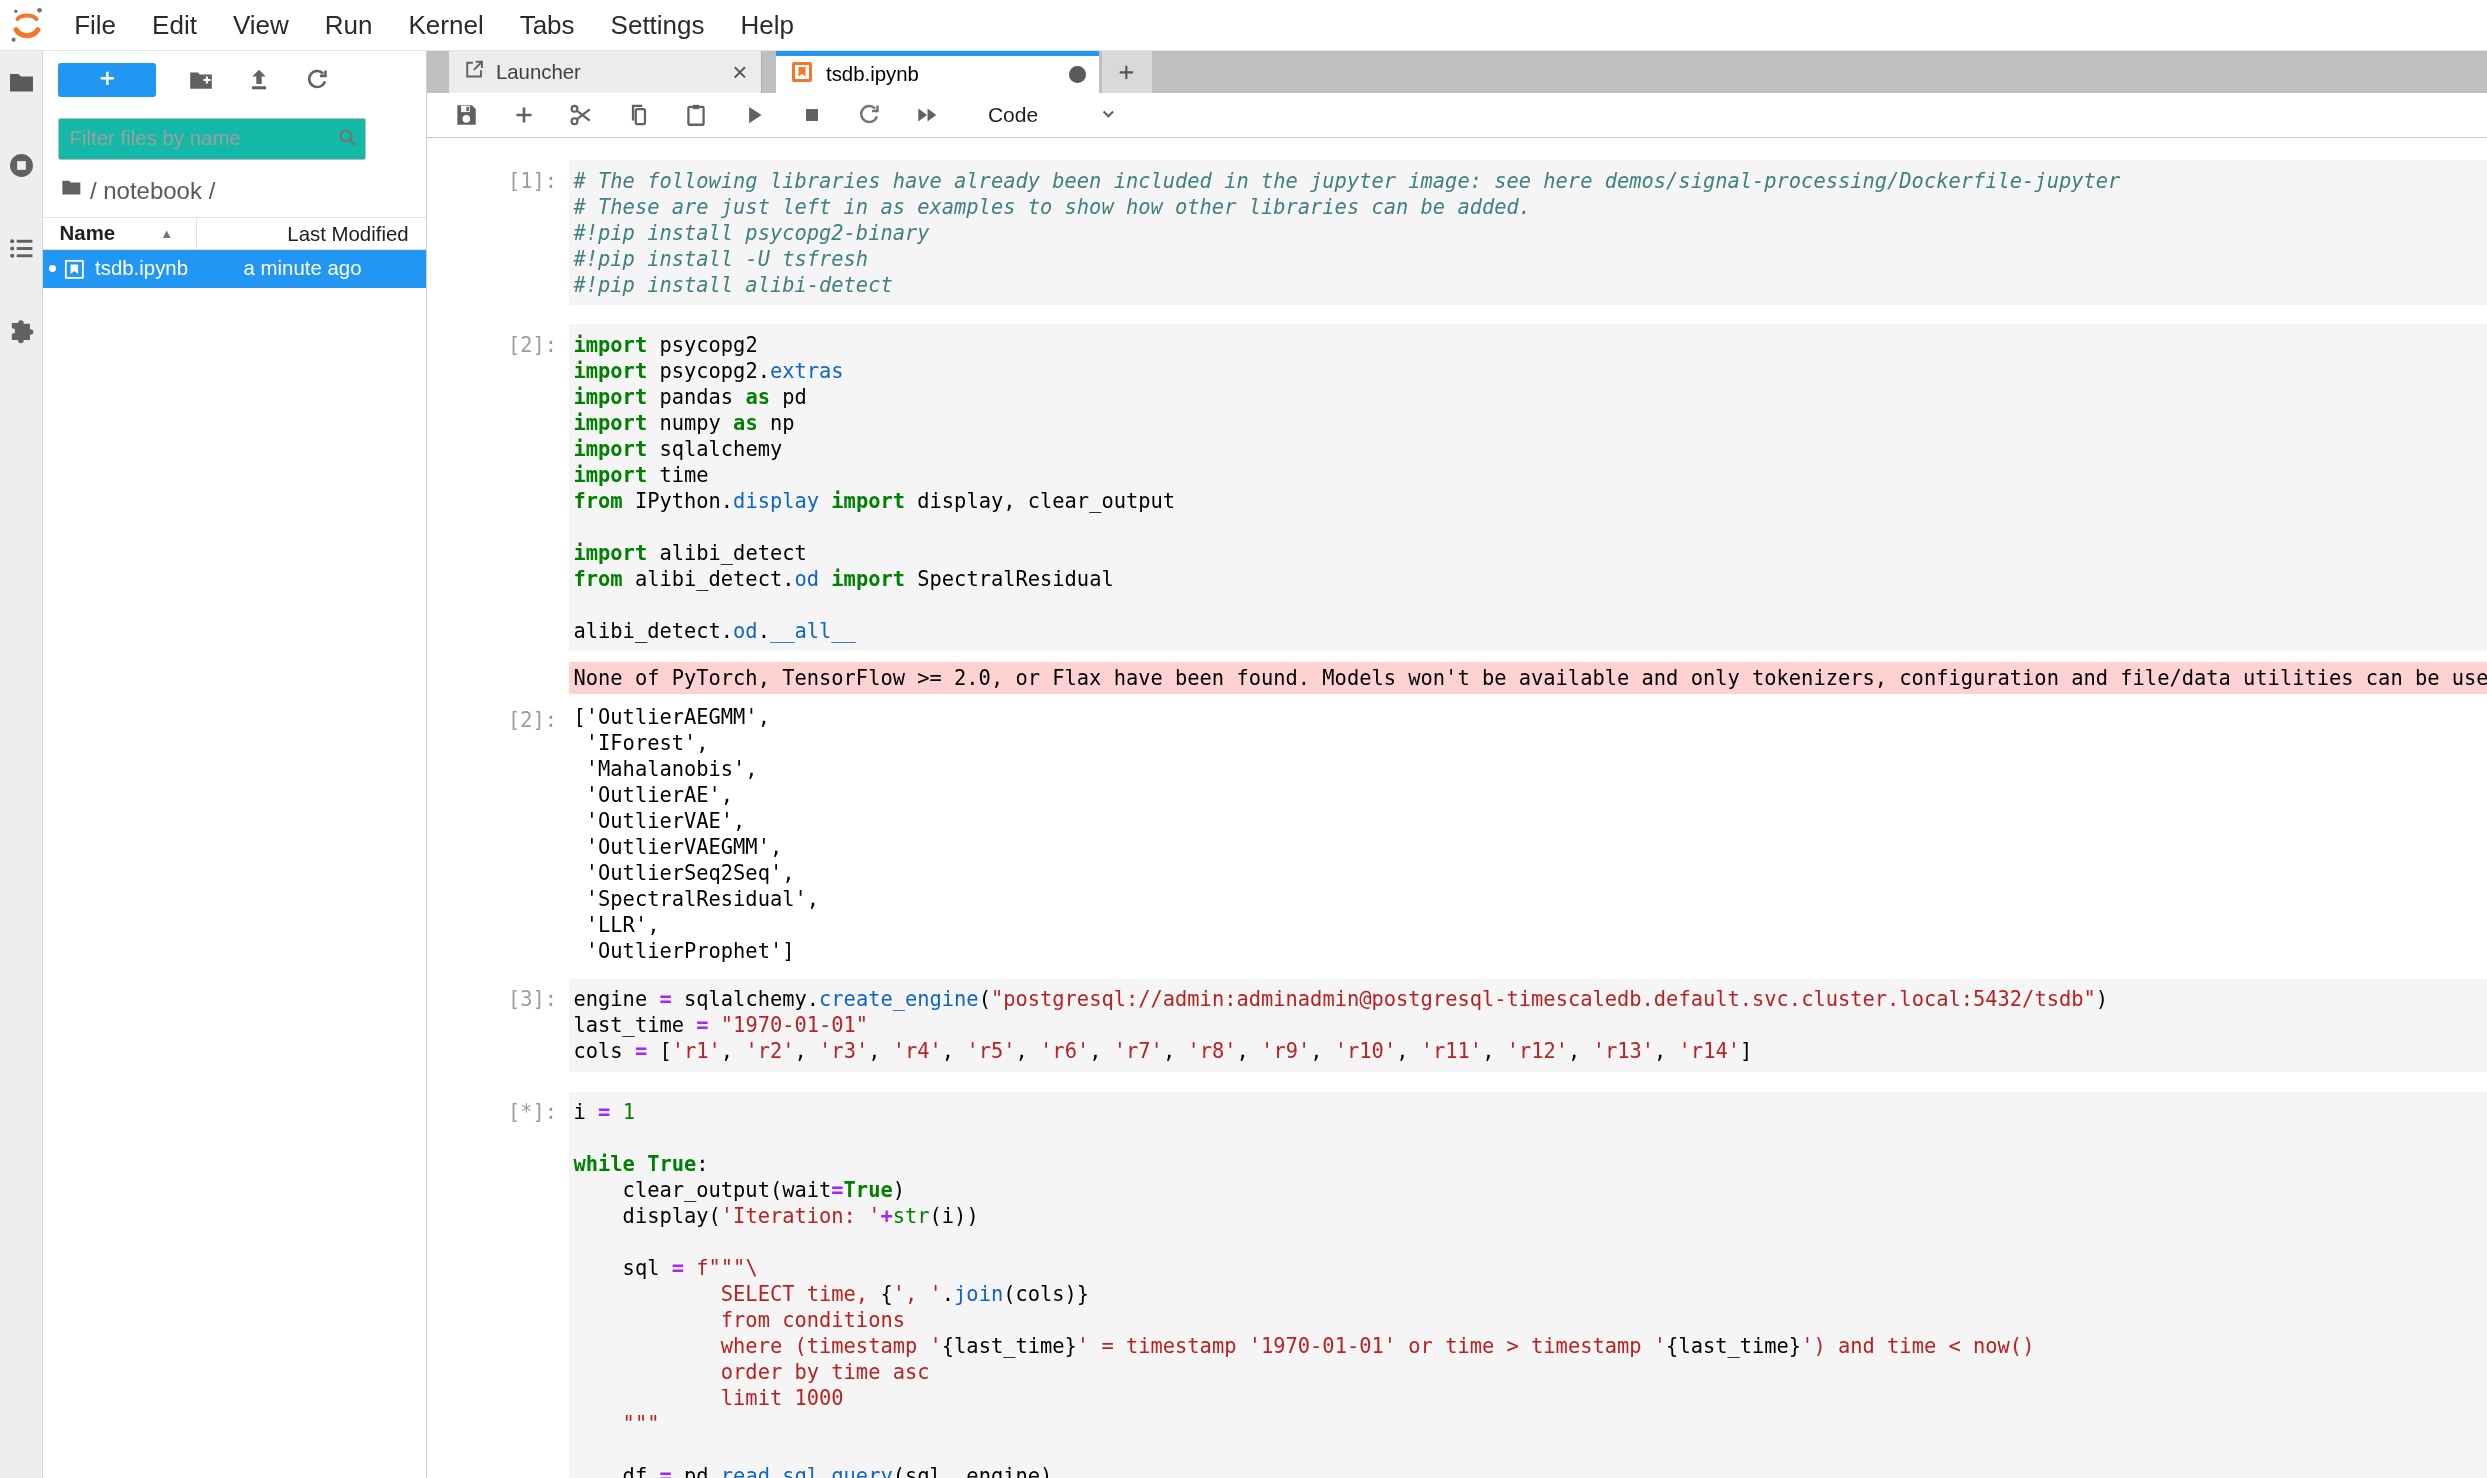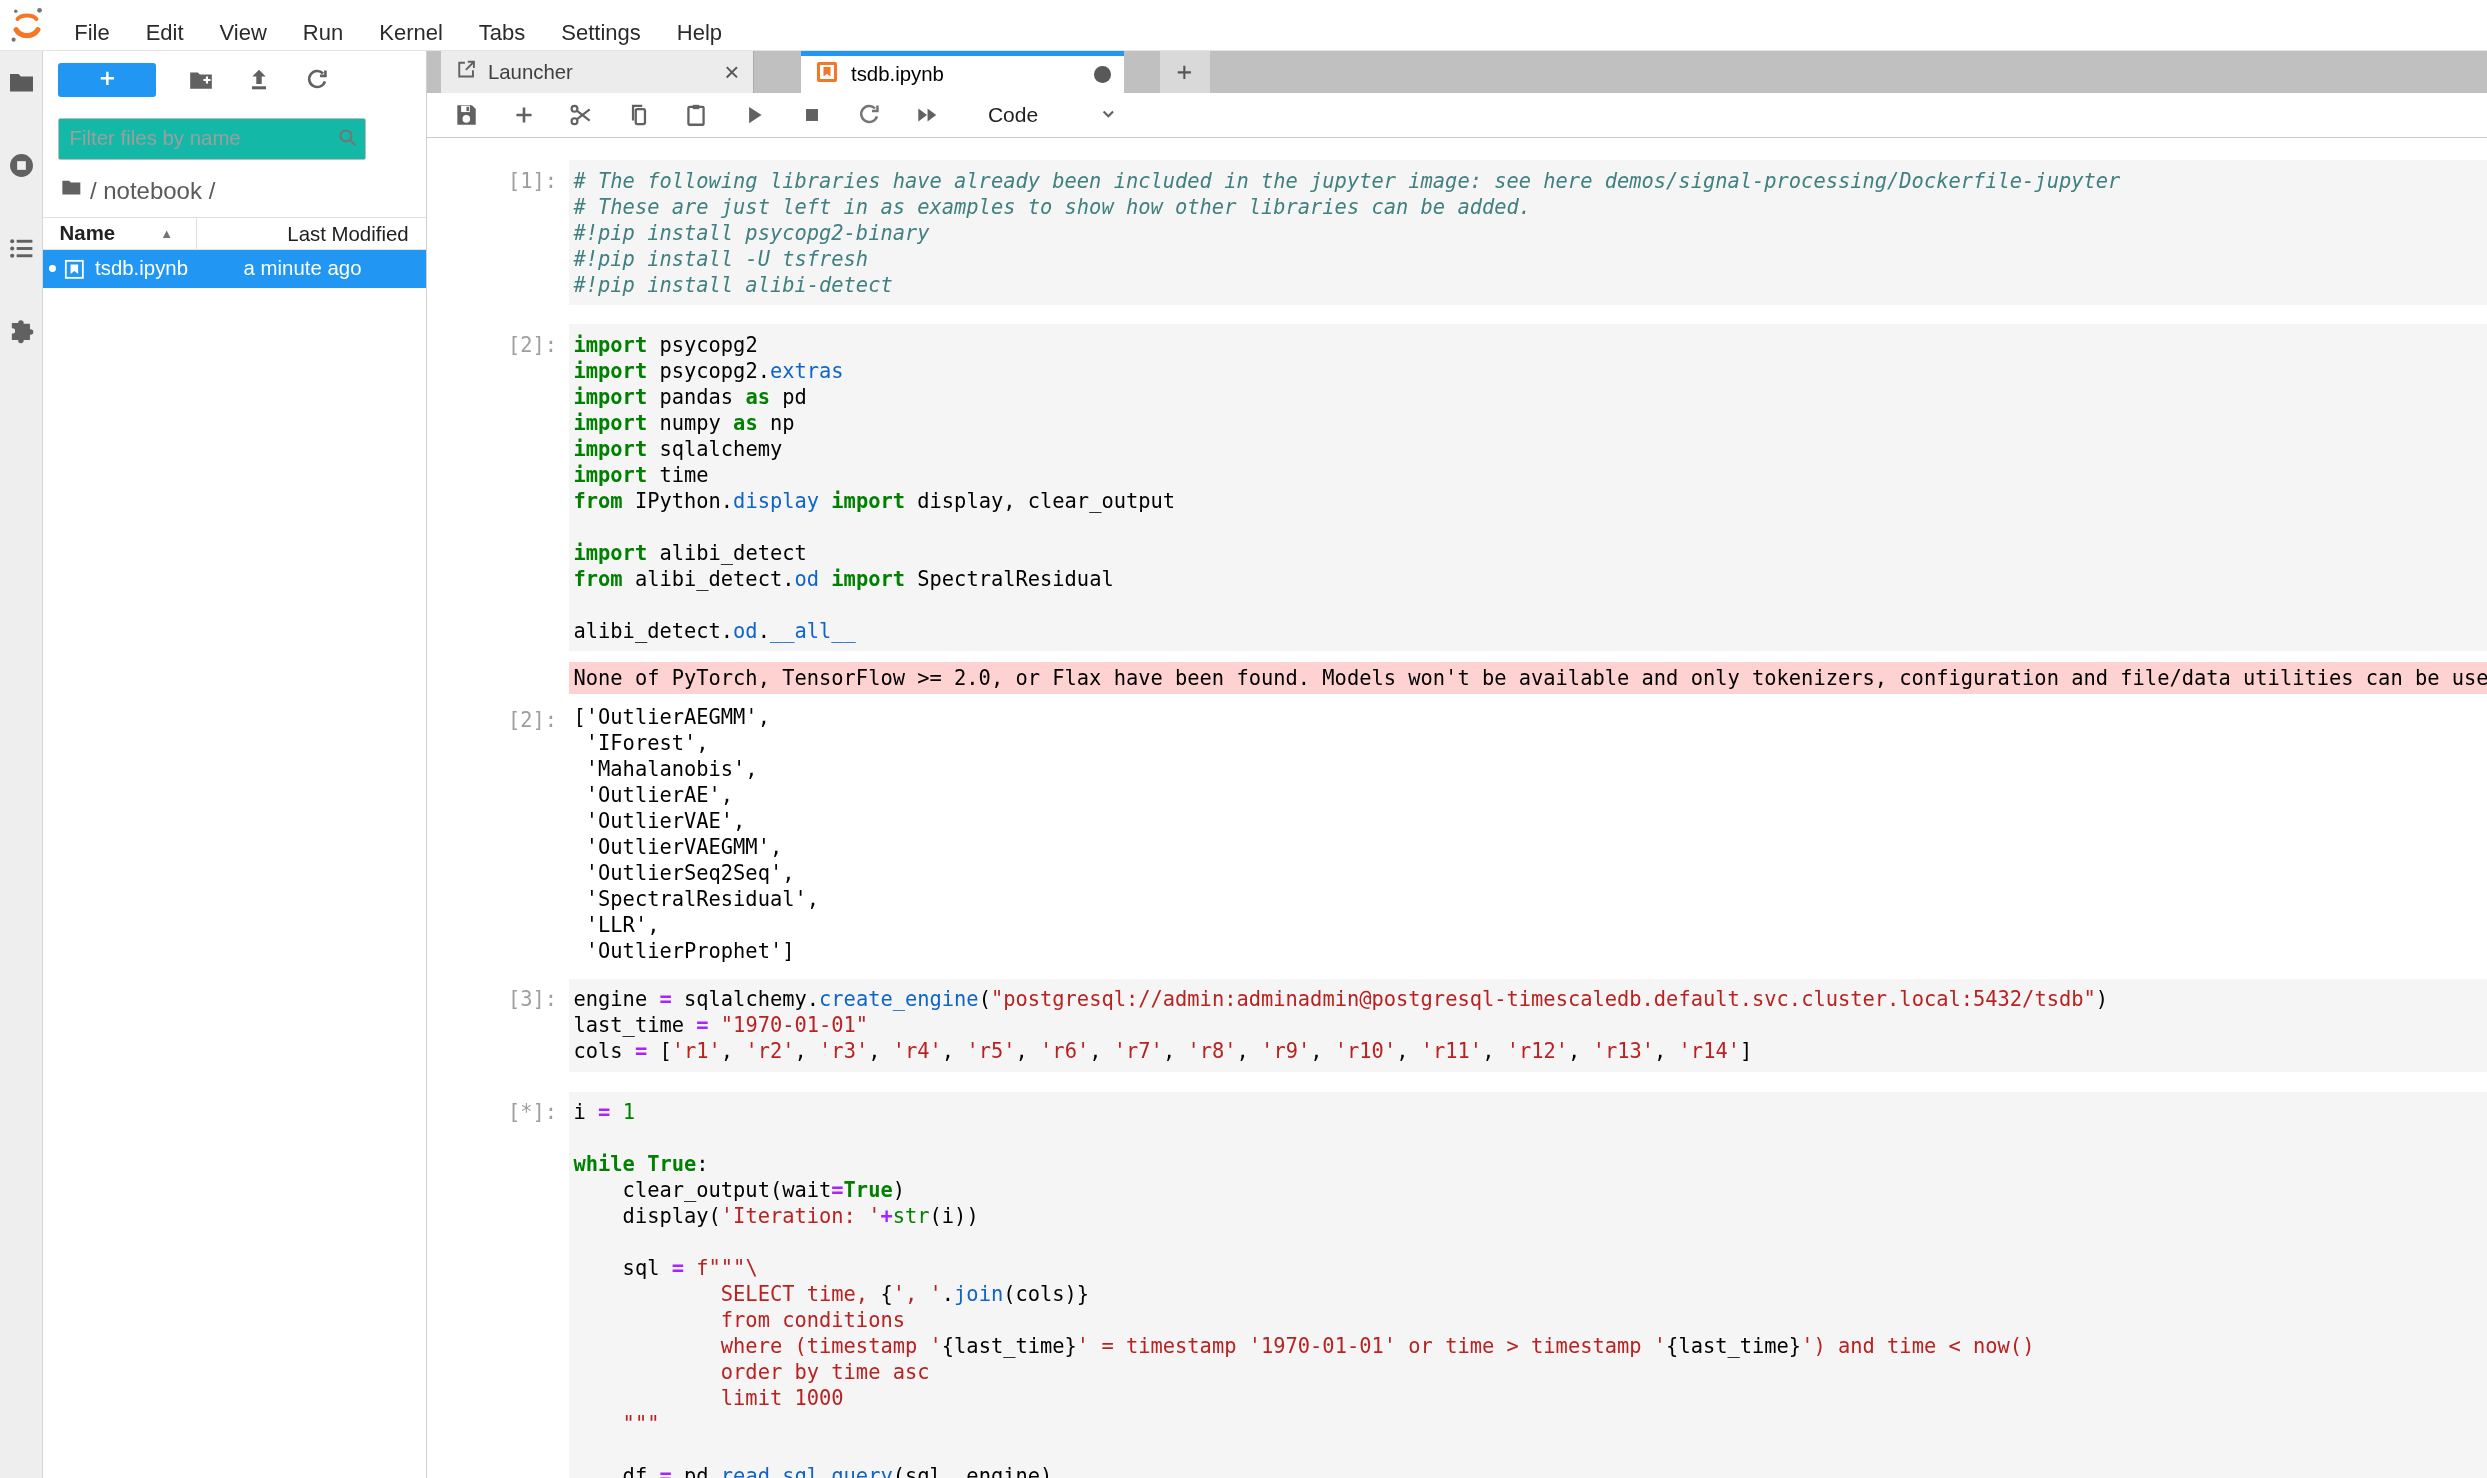--- a/index.html
+++ b/index.html
@@ -4,21 +4,21 @@
 <style>
   * { margin:0; padding:0; box-sizing:border-box; }
   html,body { width:2487px; height:1478px; overflow:hidden; background:#fff;
     font-family:"Liberation Sans", sans-serif; }
   .app { width:2487px; height:1478px; display:flex; flex-direction:column; background:#fff; }
 
   
   .menubar { height:51px; flex:0 0 51px; display:flex; align-items:center;
     background:#fff; border-bottom:1.5px solid #e3e3e3; }
   .logo { width:38px; height:38px; margin:0 10.6px 0 7.6px; }
-  .menu-item { font-size:22px; color:#2b2b2b; padding:8px 18px; height:51px;
+  .menu-item { font-size:26px; color:#2b2b2b; padding:0 18px; height:51px;
     line-height:50px; cursor:default; }
 
   
   .body { flex:1; display:flex; min-height:0; }
 
   
   .activitybar { flex:0 0 43px; background:#eeeeee; border-right:1.5px solid #d7d7d7;
     display:flex; flex-direction:column; align-items:center; padding-top:16.6px; }
   .ab-icon { width:29px; height:29px; margin-bottom:54px; }
   .ab-icon svg { width:29px; height:29px; }
@@ -45,21 +45,21 @@
   .fb-col-name .sort { font-size:13px; color:#757575; margin-left:45px; }
   .fb-col-mod { flex:1; text-align:right; padding-right:17.4px; border-left:1.5px solid #e0e0e0; height:100%; line-height:32px; }
   .fb-row { display:flex; align-items:center; height:38px; background:#2196f3; color:#fff; font-size:20.4px; }
   .fb-row .bullet { width:6.8px; height:6.8px; border-radius:50%; background:#fff; margin-left:6px; }
   .fb-row .icon svg { width:22.7px; height:22.7px; margin:0 9px 0 7.6px; display:block; }
   .fb-row .fname { flex:0 0 113px; }
   .fb-row .fmod { flex:1; text-align:center; padding-right:29px; }
 
   
   .main { flex:1; display:flex; flex-direction:column; min-width:0; background:#fff; }
-  .tabbar { height:42px; flex:0 0 42px; background:#c0c0c0; display:flex; align-items:stretch; padding-left:14px;gap:33px; }
+  .tabbar { height:42px; flex:0 0 42px; background:#c0c0c0; display:flex; align-items:stretch; padding-left:22px; }
   .tab { display:flex; align-items:center; font-size:20.4px; }
   .tab.inactive { width:313px; background:#ececec; color:#404040; border-right:1.5px solid #ababab; padding:0 13.6px; }
   .tab.inactive .icon svg { width:22.7px; height:22.7px; margin-right:10.6px; }
   .tab.inactive .label { flex:1; }
   .tab .close { font-size:26px; color:#555; }
   .tab.active { width:323px; background:#fff; color:#000; border-top:5.3px solid #2196f3; margin-left:14.4px; padding:0 13.6px; }
   .tab.active .icon svg { width:24px; height:24px; margin-right:12px; }
   .tab.active .label { flex:1; }
   .dirty-dot { width:16.6px; height:16.6px; border-radius:50%; background:#595959; }
   .newtab { width:50px; margin-left:2.3px; background:#d9d9d9; border:none; display:flex; align-items:center; justify-content:center; }

